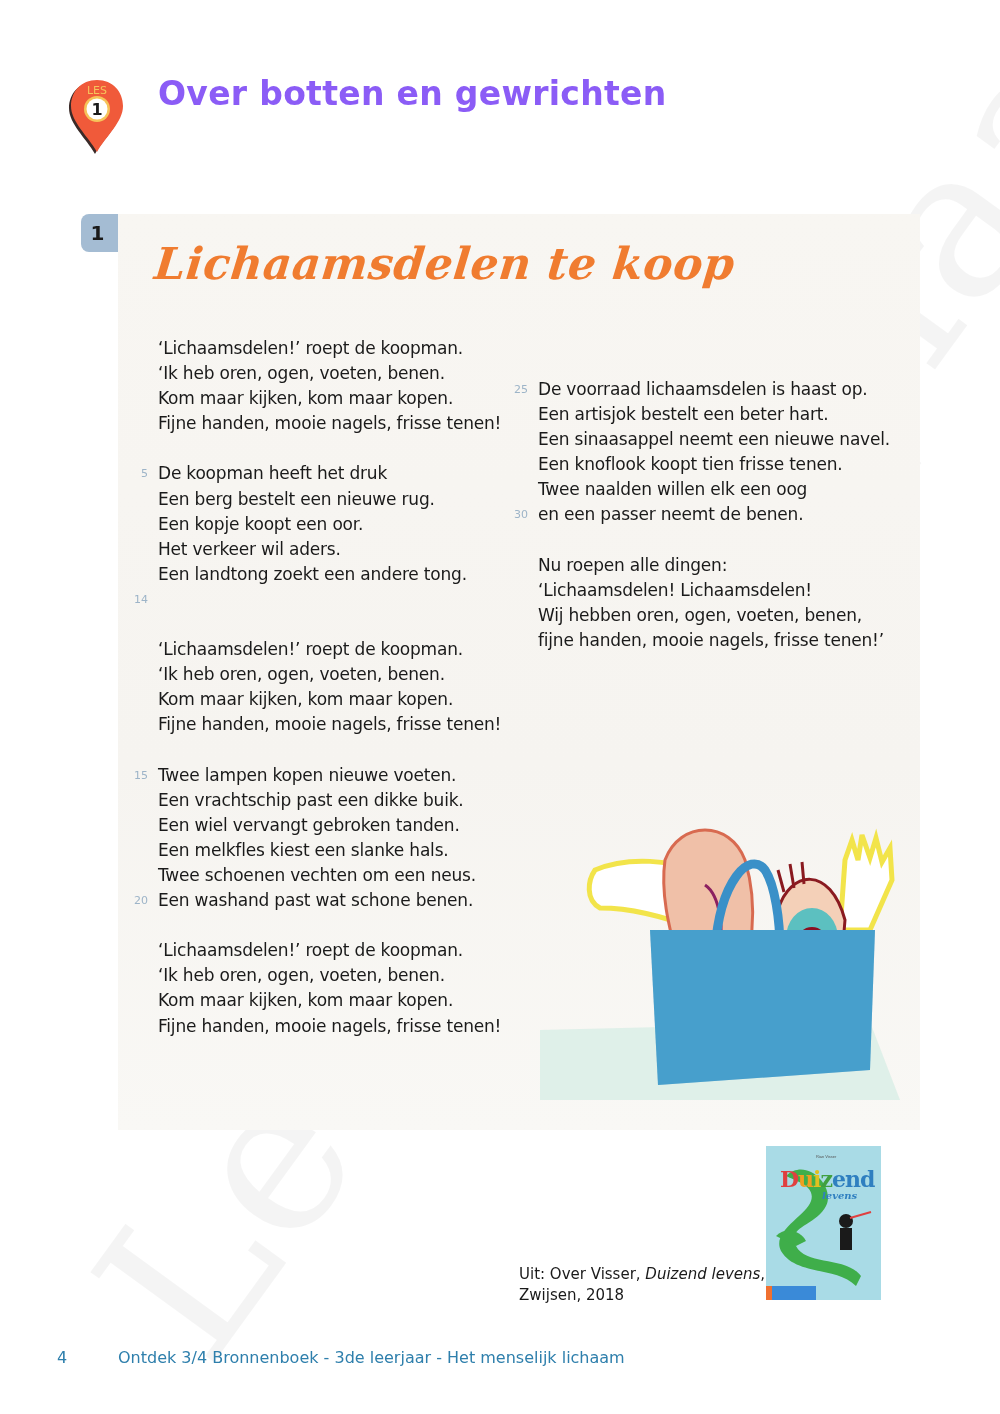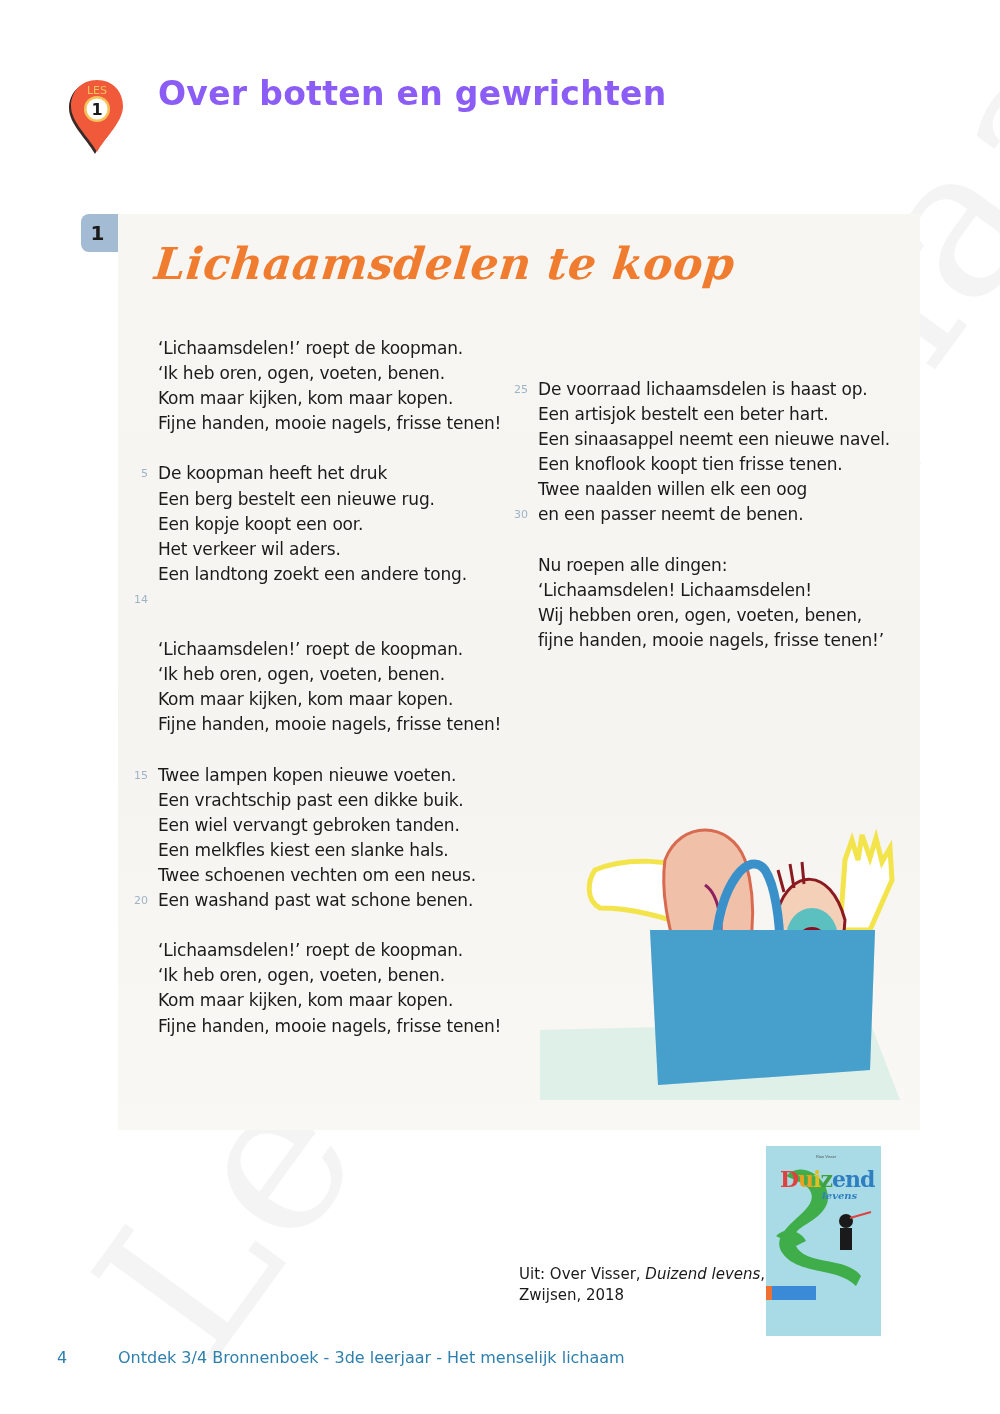--- a/index.html
+++ b/index.html
@@ -56,21 +56,21 @@
     
     .illustration { position: absolute; left: 540px; top: 800px; width: 380px; height: 300px; }
 
     .credit {
       position: absolute; left: 519px; top: 1264px; width: 250px;
       font-size: 15px; line-height: 21px; color: #1a1a1a;
       font-family: "DejaVu Sans", sans-serif;
     }
     .credit i { font-style: italic; }
     .book-cover {
-      position: absolute; left: 766px; top: 1146px; width: 115px; height: 190px;
+      position: absolute; left: 766px; top: 1146px; width: 115px; height: 154px;
       background: #a9dbe6; overflow: hidden;
     }
     .book-cover .bt {
       position: absolute; left: 14px; top: 20px;
       font-family: "DejaVu Serif", serif; font-weight: bold; font-size: 22px;
       letter-spacing: -1px;
     }
     .book-cover .bsub {
       position: absolute; left: 56px; top: 44px; font-size: 10px; color: #2f7fc0;
       font-family: "DejaVu Serif", serif; font-style: italic; font-weight: bold;

